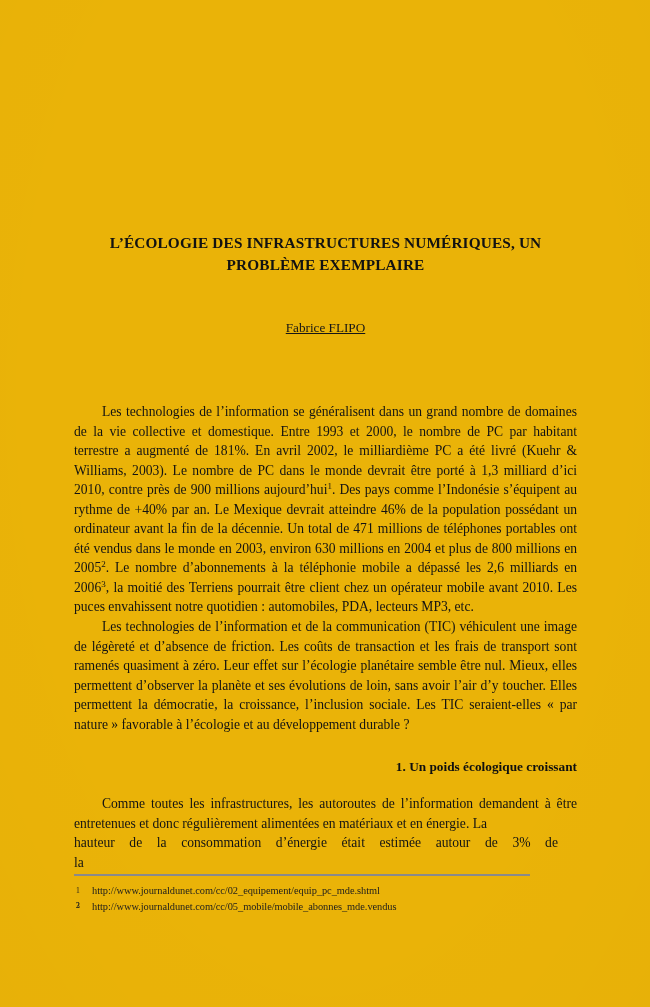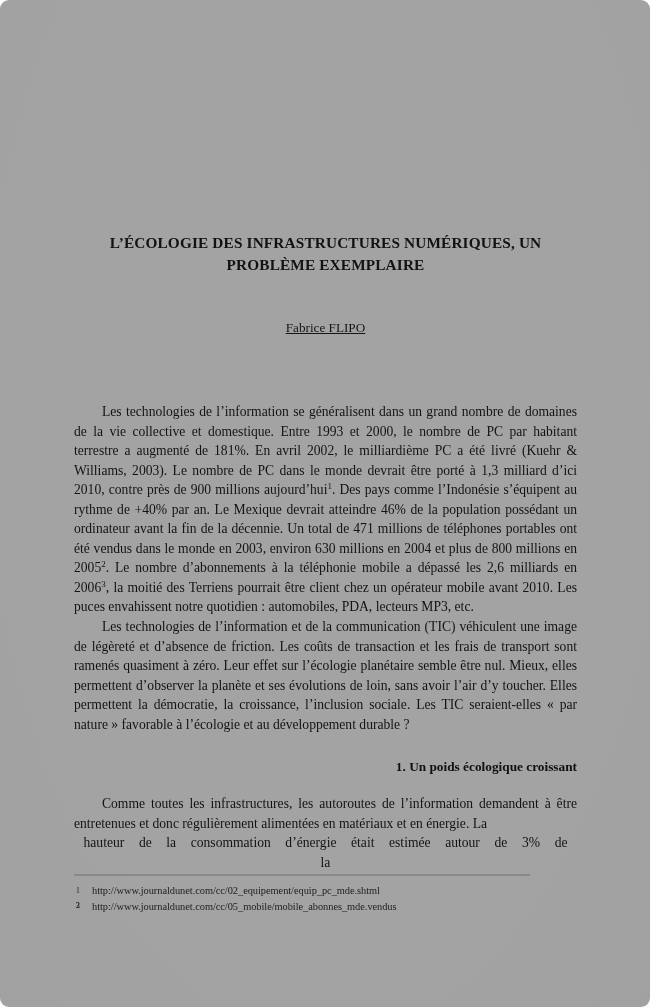--- a/index.html
+++ b/index.html
@@ -15,22 +15,21 @@
     overflow: hidden;
     font-family: "Liberation Serif", "DejaVu Serif", serif;
     color: #1a1a1a;
     -webkit-font-smoothing: antialiased;
   }
 
   
   .page {
     position: absolute;
     inset: 0;
-    background: #a3a3a3;
-    border-radius: 9px;
+    background: #eab308;
   }
 
   
   .page::before {
     content: "";
     position: absolute;
     inset: 0;
     background:
       radial-gradient(ellipse at 50% 40%, rgba(255,255,255,0) 60%, rgba(0,0,0,0.012) 100%);
     pointer-events: none;
@@ -101,21 +100,21 @@
   }
 
   .after-heading {
     padding-top: 18px;
   }
 
   
   p.para.stretched {
     text-indent: 0;
     word-spacing: 11.2px;
-    text-align: center;
+    text-align: left;
   }
 
   
   .footnote-area {
     position: absolute;
     left: 74px;
     top: 874px;
     width: 503px;
   }
 

